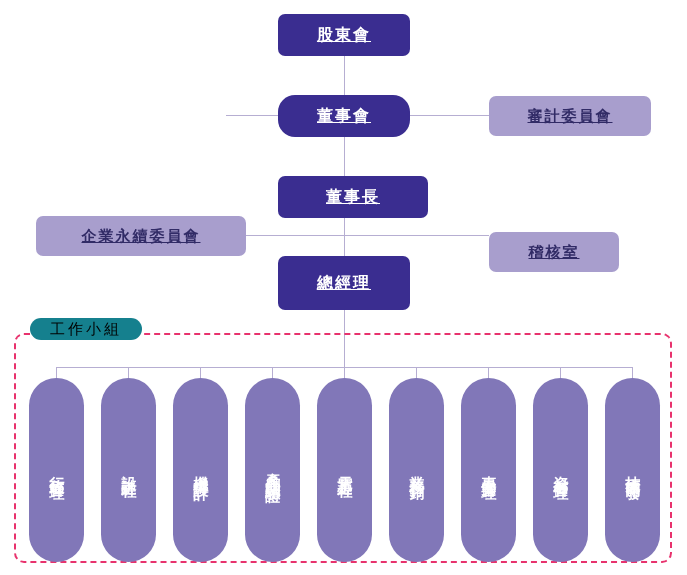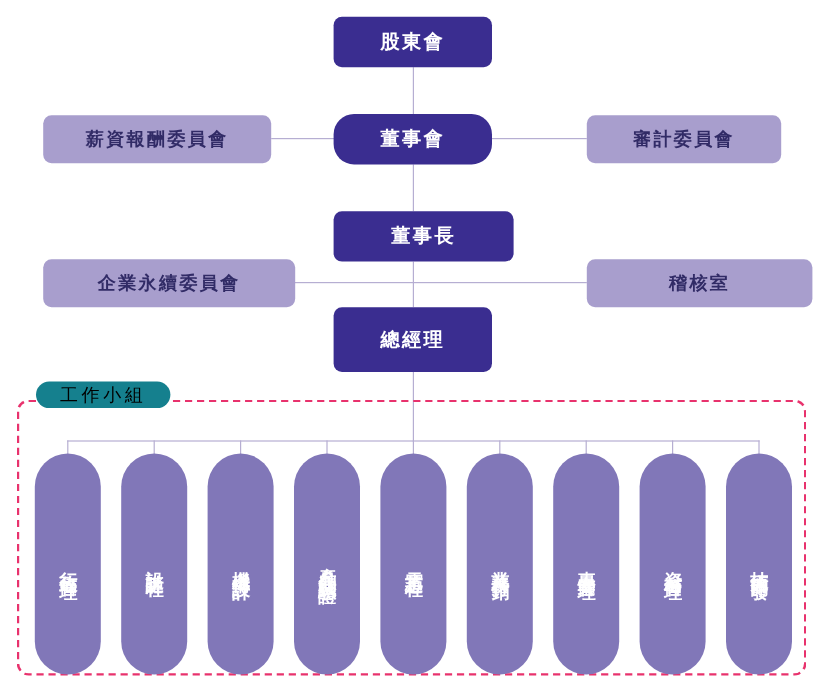--- a/index.html
+++ b/index.html
@@ -21,20 +21,21 @@
   }
   
   .node {
     position: absolute;
     display: flex;
     align-items: center;
     justify-content: center;
     font-weight: bold;
     border-radius: 7px;
     letter-spacing: 2px;
+    text-decoration: underline;
   }
   .node.dark {
     background: var(--dark-purple, #3a2d90);
     color: #ffffff;
     font-size: 16px;
   }
   .node.light {
     background: var(--light-purple, #a89ecd);
     color: var(--light-text, #312b66);
     font-size: 15px;
@@ -109,24 +110,23 @@
   <div class="line" style="left:632px; top:367px; width:1px; height:12px;"></div>
 
   <div class="dashed-box"></div>
   <div class="wg-label">工作小組</div>
 
   <div class="node dark" style="left:278px; top:14px; width:132px; height:42px;">股東會</div>
   <div class="node dark" style="left:278px; top:95px; width:132px; height:42px;border-radius:17px;">董事會</div>
   <div class="node dark" style="left:278px; top:176px; width:150px; height:42px;">董事長</div>
   <div class="node dark" style="left:278px; top:256px; width:132px; height:54px;">總經理</div>
 
-  <div class="node light" style="left:36px; top:96px; width:190px; height:40px;">薪資報酬委員會</div>
   <div class="node light" style="left:489px; top:96px; width:162px; height:40px;">審計委員會</div>
   <div class="node light" style="left:36px; top:216px; width:210px; height:40px;">企業永續委員會</div>
-  <div class="node light" style="left:489px; top:216px; width:188px; height:40px;">稽核室</div>
+  <div class="node light" style="left:489px; top:232px; width:130px; height:40px;">稽核室</div>
 
   <div class="pill" style="left:29px;">
     <span>行政管理</span>
   </div>
   <div class="pill" style="left:101px;">
     <span>設計工程</span>
   </div>
   <div class="pill" style="left:173px;">
     <span>機構設計</span>
   </div>

